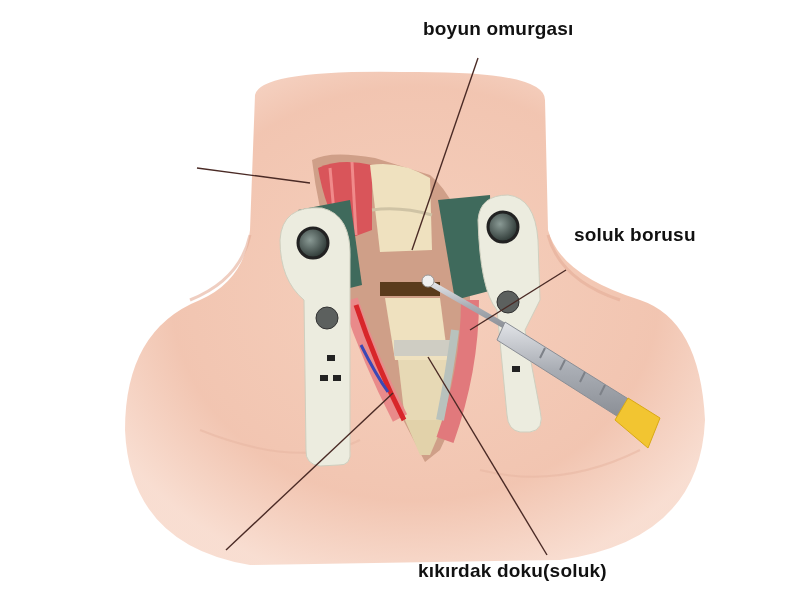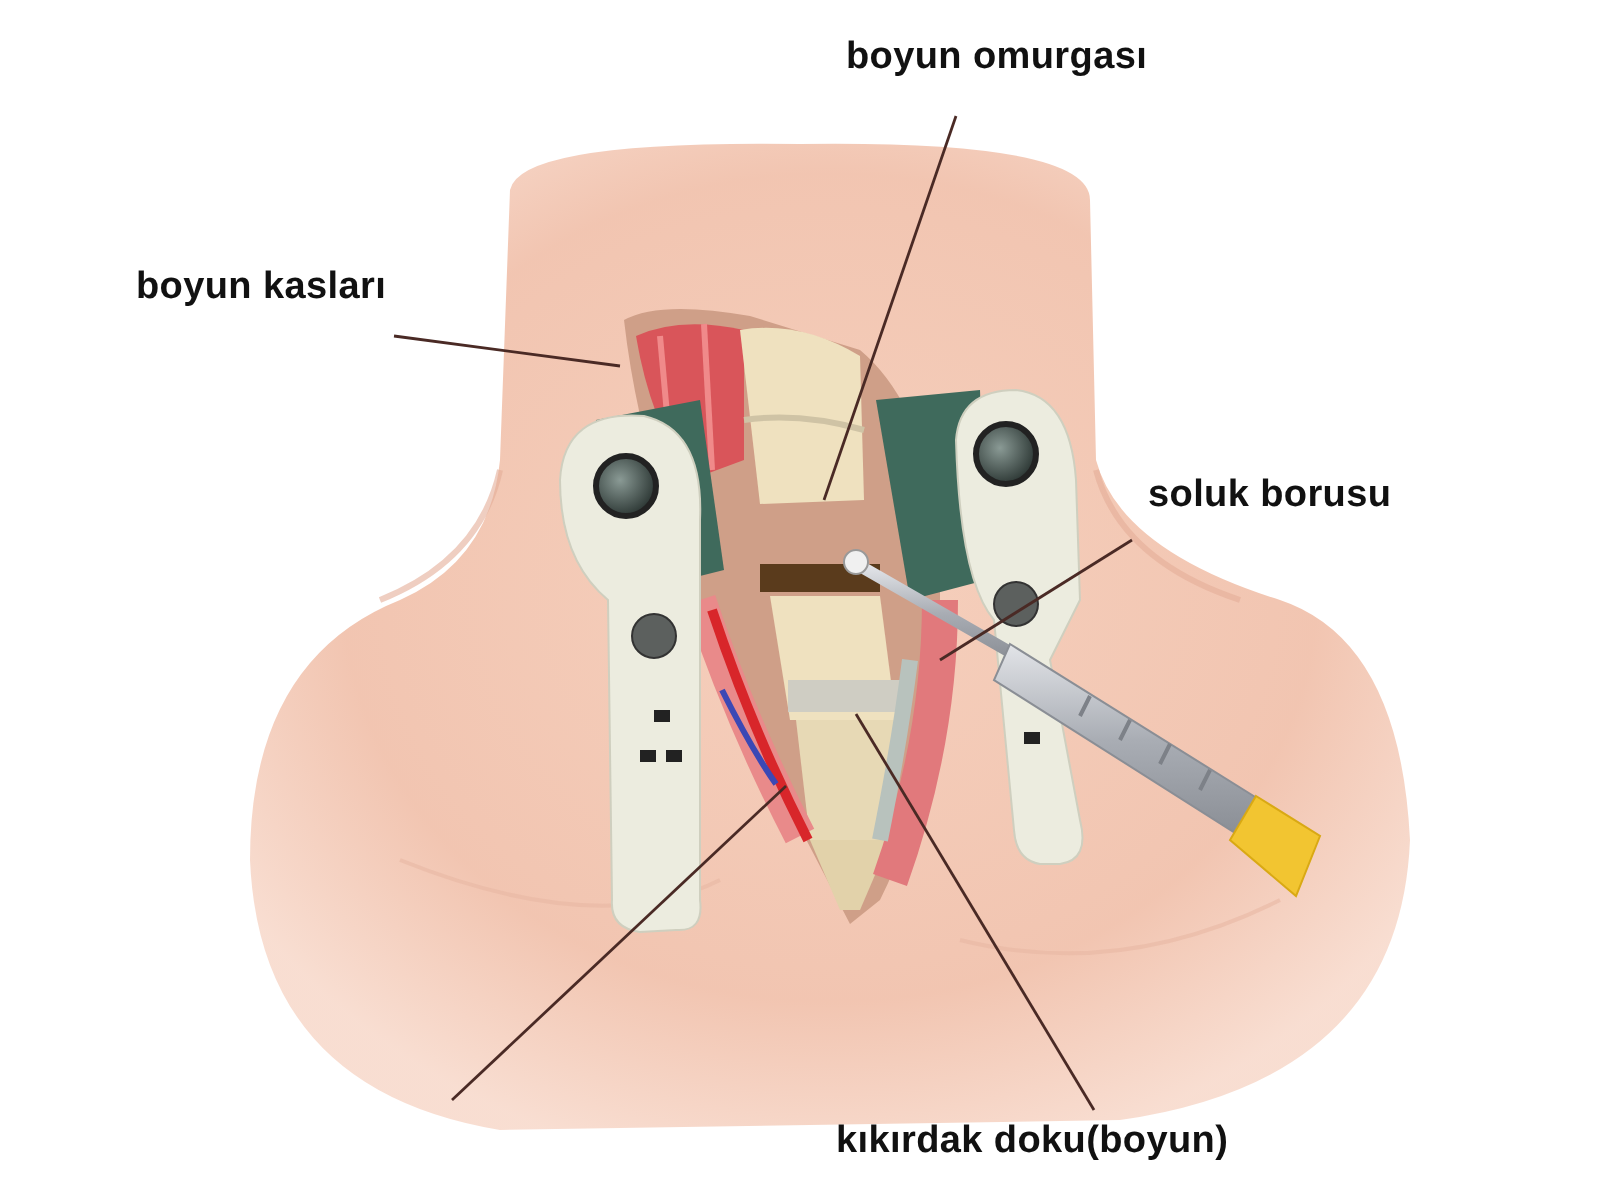--- a/index.html
+++ b/index.html
@@ -89,16 +89,15 @@
     <g stroke="#4a2a25" stroke-width="1.4" fill="none">
       <line x1="478" y1="58" x2="412" y2="250"></line>
       <line x1="197" y1="168" x2="310" y2="183"></line>
       <line x1="566" y1="270" x2="470" y2="330"></line>
       <line x1="226" y1="550" x2="393" y2="393"></line>
       <line x1="547" y1="555" x2="428" y2="357"></line>
     </g>
   </svg>
 
   <div class="label" style="left:423px; top:18px;">boyun omurgası</div>
-  <div class="label" style="left:68px; top:133px;">boyun kasları</div>
-  <div class="label" style="left:574px; top:237px;text-align:center;">soluk borusu</div>
-  <div class="label" style="left:418px; top:560px;">kıkırdak doku(boyun)</div>
+  <div class="label" style="left:574px; top:224px;text-align:center;">soluk borusu</div>
+  <div class="label" style="left:418px; top:560px;">kıkırdak doku(soluk)</div>
 </div>
 
 </body></html>

